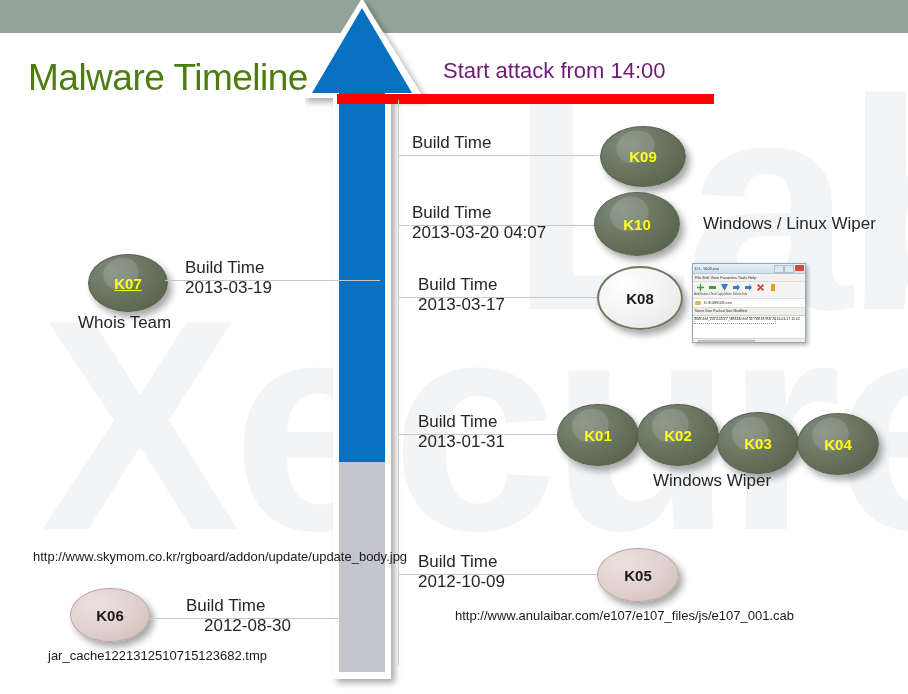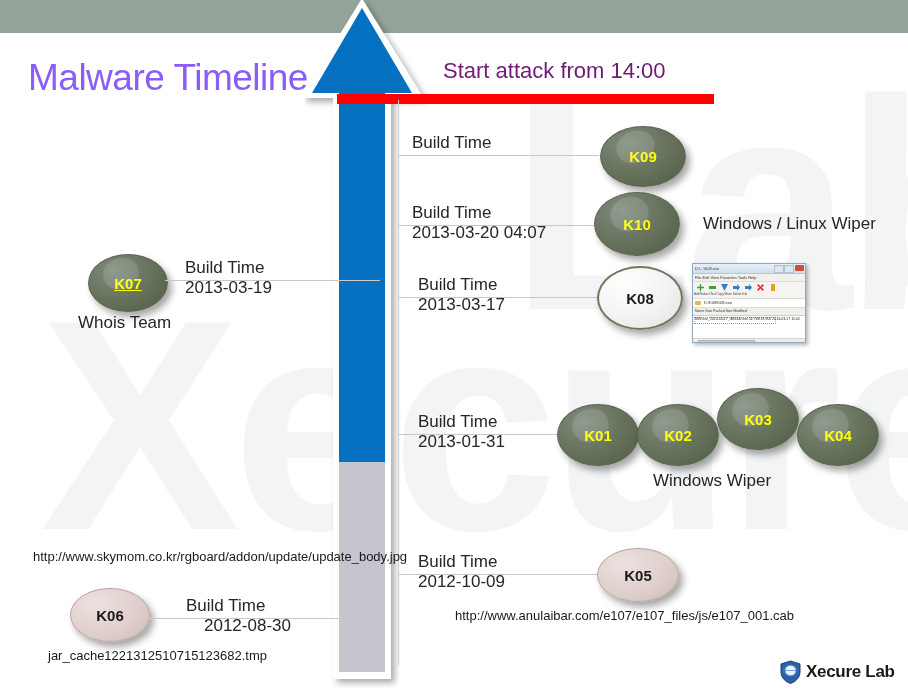--- a/index.html
+++ b/index.html
@@ -13,21 +13,21 @@
 
   
   .watermark{position:absolute;left:40px;top:45px;width:860px;height:560px;
      font-size:300px;line-height:280px;font-weight:bold;color:#f2f4f6;
      letter-spacing:-8px;white-space:nowrap;pointer-events:none;
      font-family:"Liberation Sans","DejaVu Sans",sans-serif;}
   .wm1{position:absolute;left:0;top:240px;}
   .wm2{position:absolute;left:470px;top:20px;}
 
   
-  .title{position:absolute;left:28px;top:57px;font-size:37px;color:#8b5cf6;
+  .title{position:absolute;left:28px;top:57px;font-size:37px;color:#4d7c0f;
          letter-spacing:-0.5px;white-space:nowrap;}
 
   
   .arrow-wrap{position:absolute;left:305px;top:0px;width:125px;height:690px;}
   .arrow-svg{position:absolute;left:0;top:0;}
 
   
   .redbar{position:absolute;left:337px;top:94px;width:377px;height:10px;background:#ff0000;}
 
   
@@ -201,25 +201,25 @@
     <div class="hline" style="left:399px;top:434px;width:160px;"></div>
 
     <div class="oval green" style="left:557px;top:404px;width:80px;height:60px;">
       <span class="gloss"></span>
       <span>K01</span>
     </div>
     <div class="oval green" style="left:637px;top:404px;width:80px;height:60px;">
       <span class="gloss"></span>
       <span>K02</span>
     </div>
-    <div class="oval green" style="left:717px;top:388px;width:80px;height:60px;">
+    <div class="oval green" style="left:717px;top:412px;width:80px;height:60px;">
       <span class="gloss"></span>
       <span>K03</span>
     </div>
-    <div class="oval green" style="left:797px;top:404px;width:80px;height:60px;">
+    <div class="oval green" style="left:797px;top:413px;width:80px;height:60px;">
       <span class="gloss"></span>
       <span>K04</span>
     </div>
 
     <div class="cap" style="left:653px;top:471px;">Windows Wiper</div>
   </div>
 
   <div class="row">
     <div class="bt" style="left:418px;top:552px;">
       <span class="l1">Build Time</span>
@@ -251,22 +251,14 @@
       <span>K06</span>
     </div>
     <div class="bt" style="left:186px;top:596px;">
       <span class="l1">Build Time</span>
       <span class="l2" style="padding-left:18px;">2012-08-30</span>
     </div>
     <div class="hline" style="left:148px;top:618px;width:232px;"></div>
     <div class="urltxt" style="left:28px;top:648px;padding-left:20px;">jar_cache1221312510715123682.tmp</div>
   </div>
 
-  <div class="logo">
-    <svg width="21" height="24" viewBox="0 0 21 24">
-      <path d="M10.5 1 L20 4 L20 12 C20 18 15 22 10.5 23.5 C6 22 1 18 1 12 L1 4 Z" fill="#2b5fa8" stroke="#1d4580" stroke-width="1"></path>
-      <circle cx="10.5" cy="10.5" r="5.2" fill="#e9f2fa" stroke="#9ec4e2" stroke-width="0.8"></circle>
-      <path d="M5.3 10.5 h10.4 M10.5 5.3 a7 5.2 0 0 1 0 10.4 a7 5.2 0 0 1 0 -10.4" fill="none" stroke="#4a87c4" stroke-width="0.7"></path>
-    </svg>
-    <span class="logo-text">Xecure Lab</span>
-  </div>
 
 </div>
 
 </body></html>

